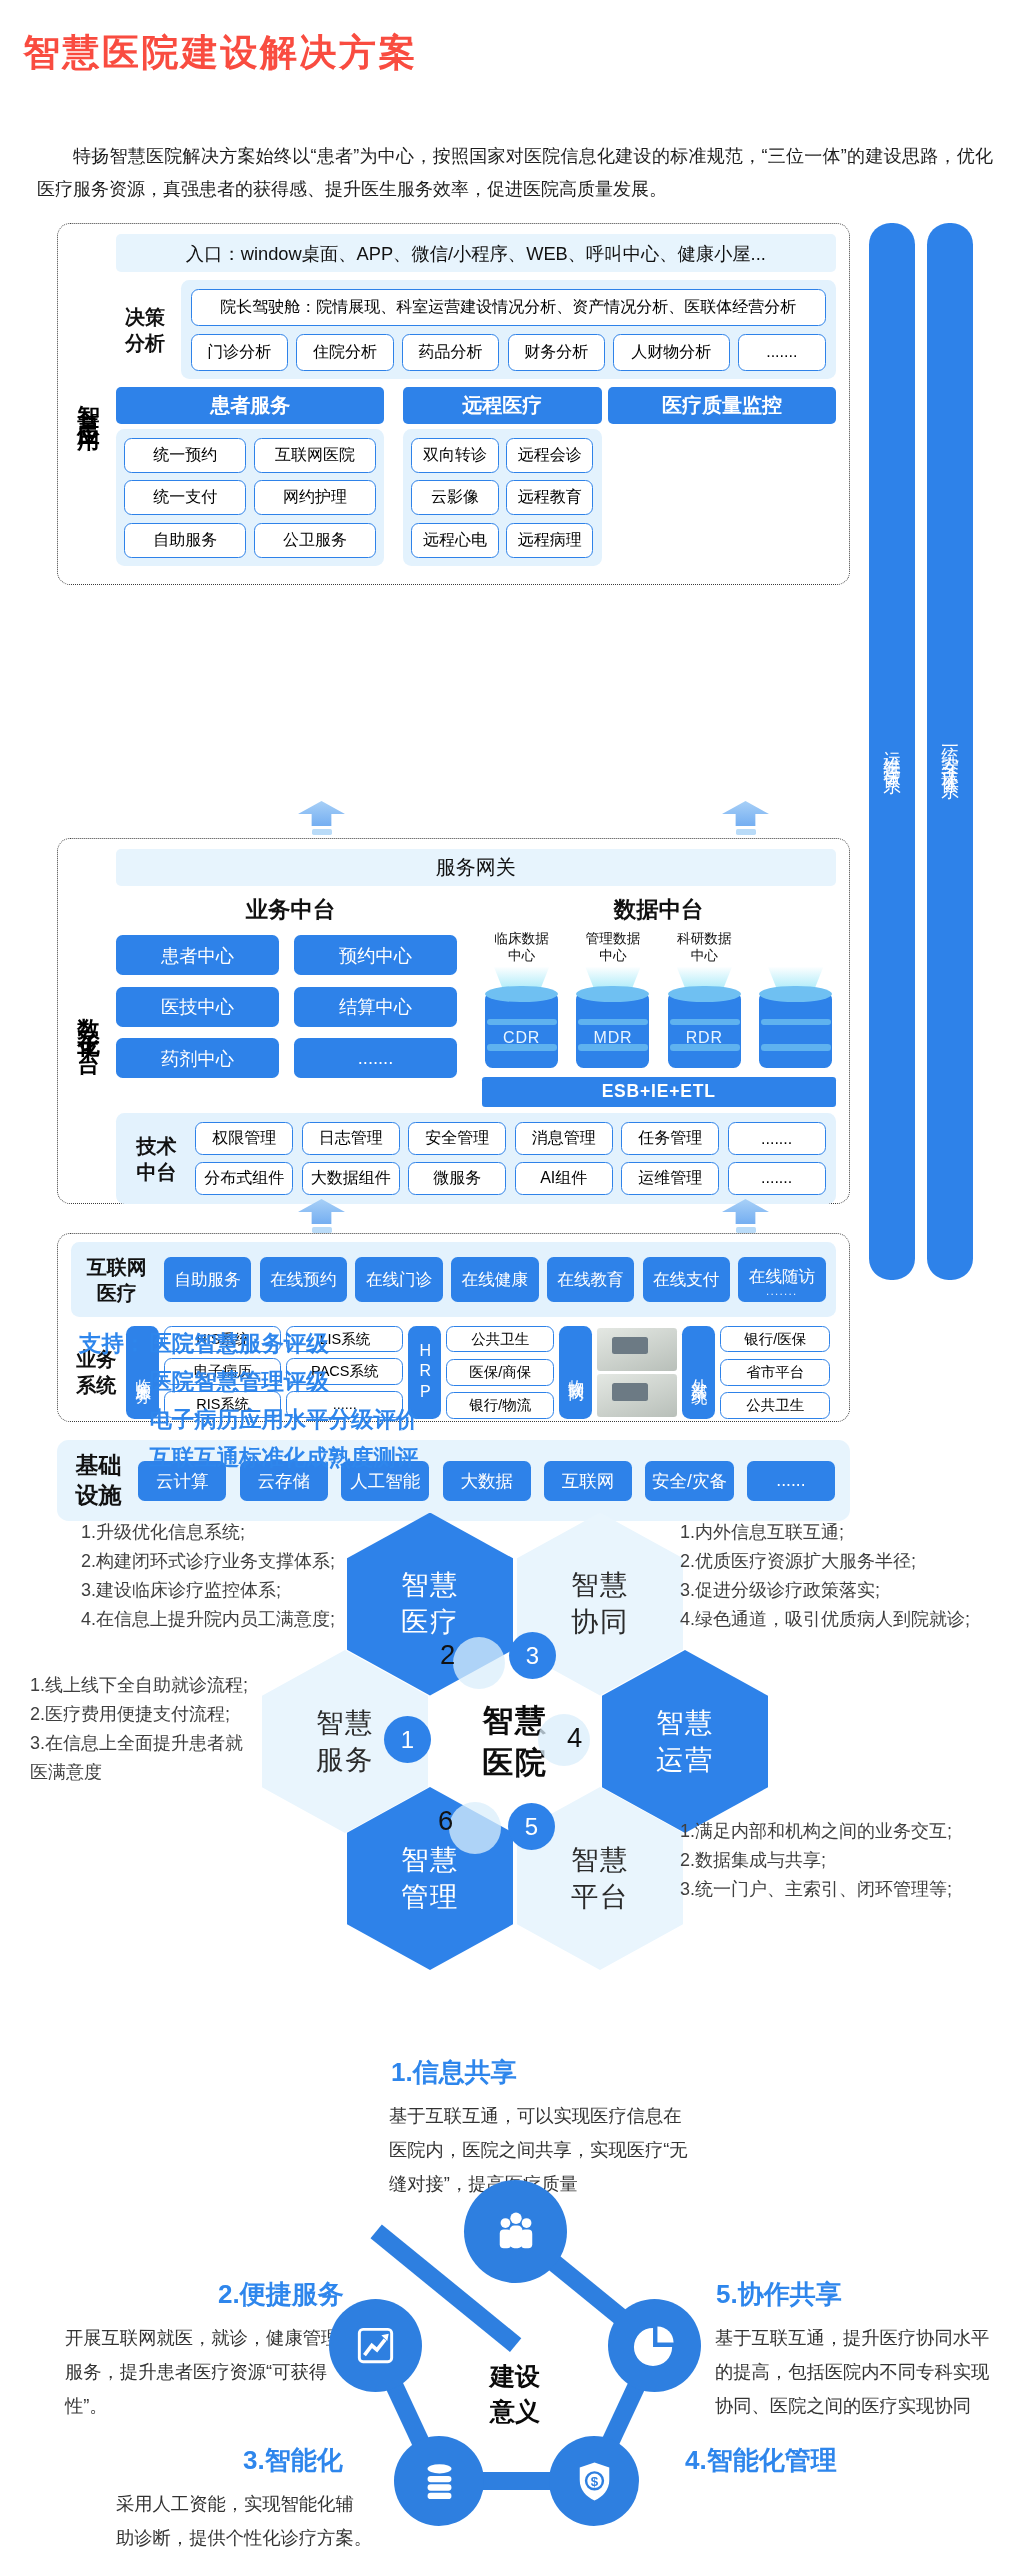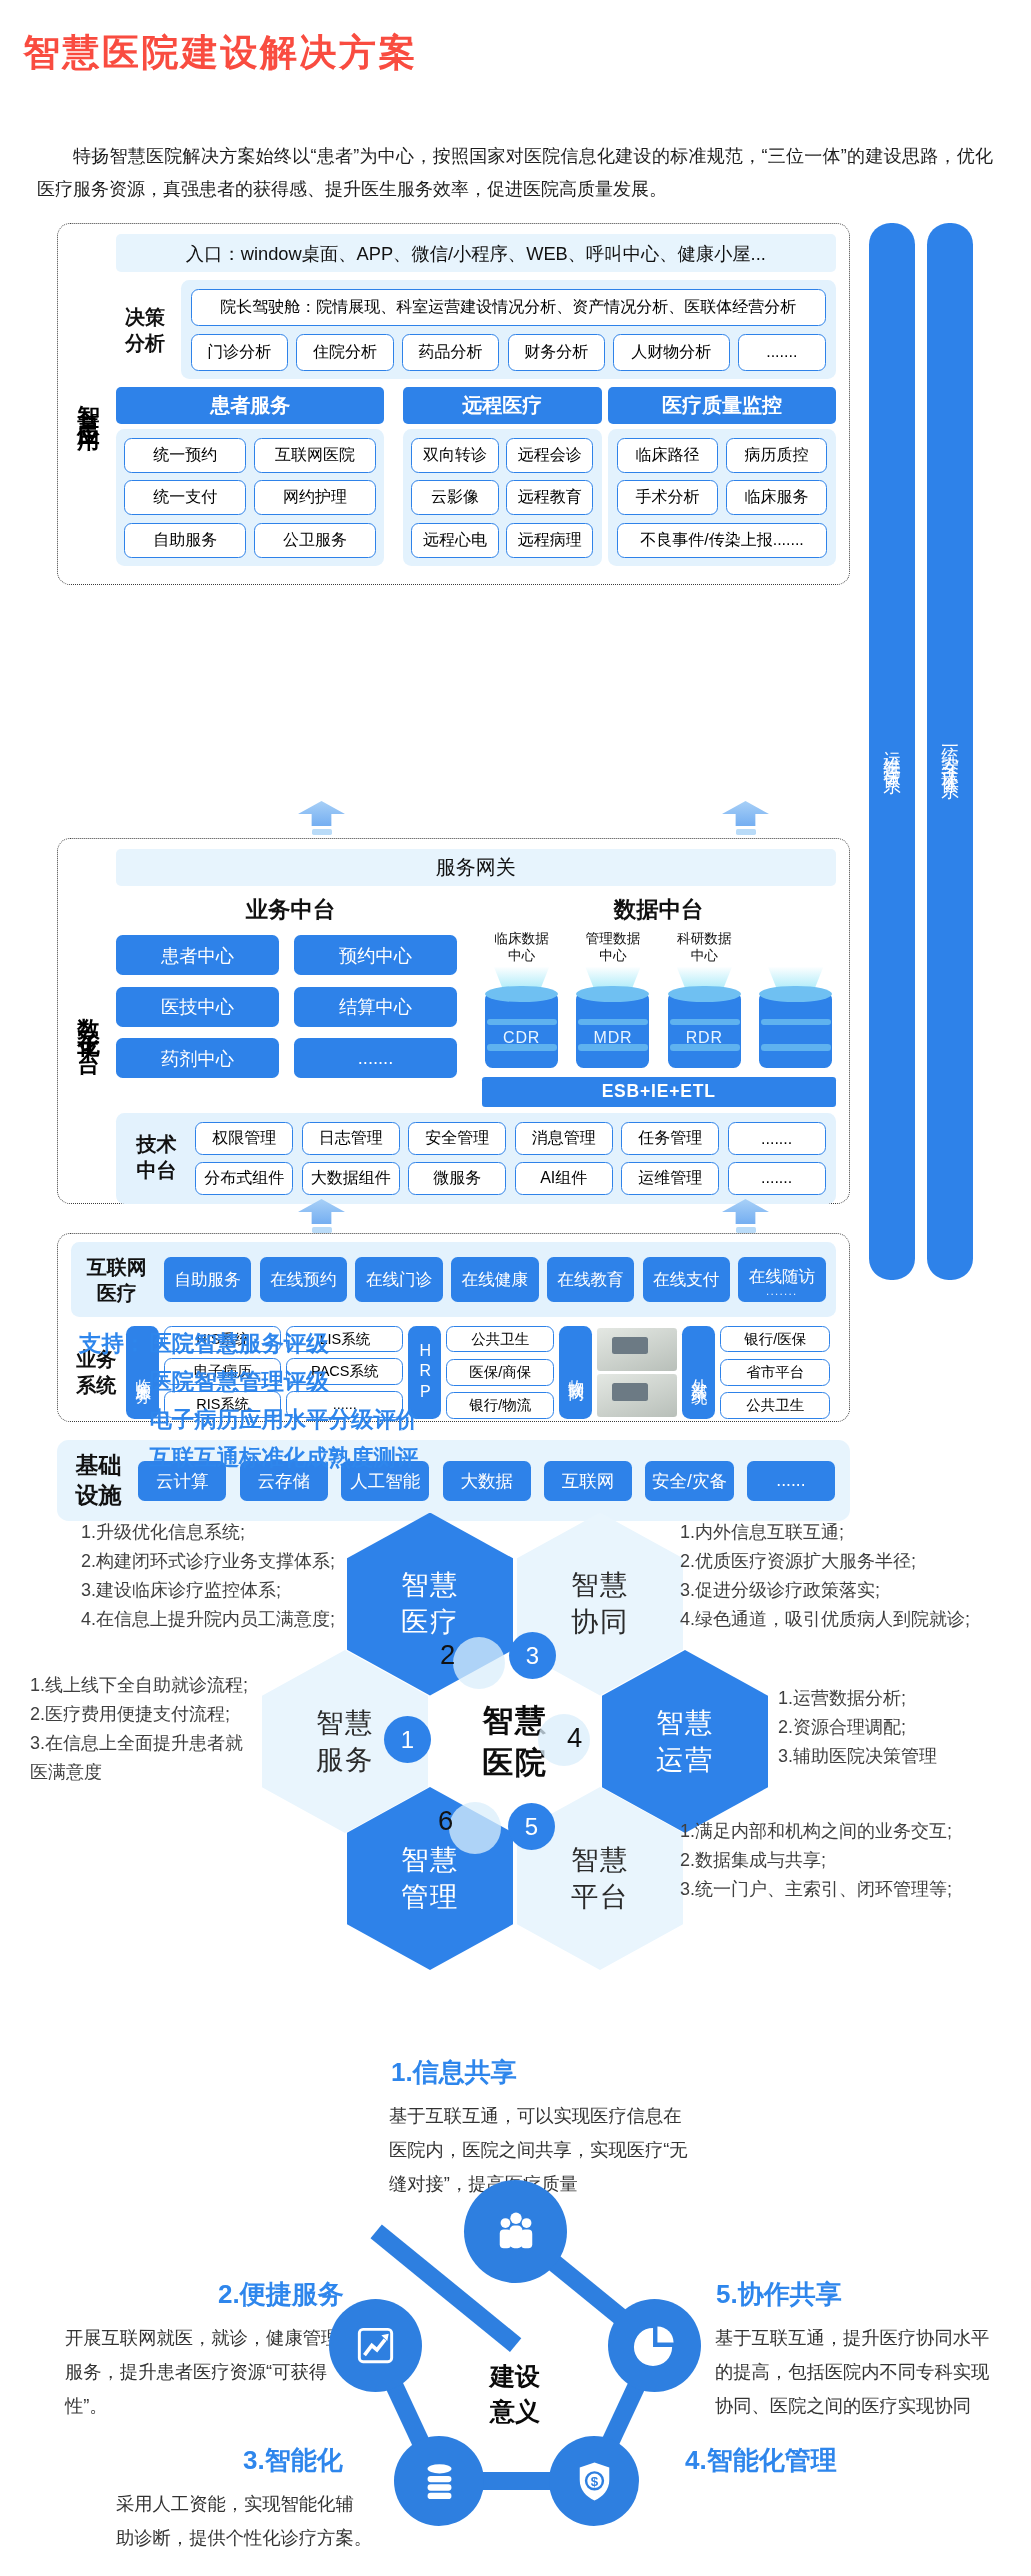--- a/index.html
+++ b/index.html
@@ -154,27 +154,20 @@
               <div class="whitebox">双向转诊</div>
               <div class="whitebox">远程会诊</div>
               <div class="whitebox">云影像</div>
               <div class="whitebox">远程教育</div>
               <div class="whitebox">远程心电</div>
               <div class="whitebox">远程病理</div>
             </div>
           </div>
           <div style="width:239px;">
             <div class="col-header">医疗质量监控</div>
-            <div class="panel col-panel">
-              <div class="whitebox">临床路径</div>
-              <div class="whitebox">病历质控</div>
-              <div class="whitebox">手术分析</div>
-              <div class="whitebox">临床服务</div>
-              <div class="whitebox wide">不良事件/传染上报.......</div>
-            </div>
           </div>
         </div>
       </div>
 
       <div class="up-arrow" style="left:241px;top:578px;">
           <div class="head"></div>
           <div class="tail"></div>
         </div>
       <div class="up-arrow" style="left:665px;top:578px;">
           <div class="head"></div>
@@ -238,21 +231,21 @@
                     <div class="stripe s2"></div>
                     <div class="dbname"></div>
                   </div>
               </div>
             </div>
             <div class="esb" style="margin-top:8.3px;">ESB+IE+ETL</div>
           </div>
         </div>
 
         <div class="panel tech-panel">
-          <div class="two-line-label pre" style="width:61px;font-family:Liberation Mono, monospace;">技术
+          <div class="two-line-label pre" style="width:61px;">技术
 中台</div>
           <div class="tech-rows">
             <div class="tech-row">
               <div class="whitebox">权限管理</div>
               <div class="whitebox">日志管理</div>
               <div class="whitebox">安全管理</div>
               <div class="whitebox">消息管理</div>
               <div class="whitebox">任务管理</div>
               <div class="whitebox">.......</div>
             </div>
@@ -403,23 +396,20 @@
 3.建设临床诊疗监控体系;
 4.在信息上提升院内员工满意度;</div>
     <div class="note pre" style="left:30px;top:175px;">1.线上线下全自助就诊流程;
 2.医疗费用便捷支付流程;
 3.在信息上全面提升患者就
 医满意度</div>
     <div class="note pre" style="left:680px;top:21.6px;width:332px;">1.内外信息互联互通;
 2.优质医疗资源扩大服务半径;
 3.促进分级诊疗政策落实;
 4.绿色通道，吸引优质病人到院就诊;</div>
-    <div class="note pre" style="left:778px;top:188px;">1.运营数据分析;
-2.资源合理调配;
-3.辅助医院决策管理</div>
     <div class="note pre" style="left:680px;top:321px;width:332px;">1.满足内部和机构之间的业务交互;
 2.数据集成与共享;
 3.统一门户、主索引、闭环管理等;</div>
   </div>
 
   <div class="abs bensec">
 
     <div class="link" style="width:180px;left:356px;top:251px;transform:rotate(-140.8deg);"></div>
     <div class="link" style="width:180px;left:495px;top:251px;transform:rotate(39.2deg);"></div>
     <div class="link" style="width:150px;left:332px;top:376px;transform:rotate(65deg);"></div>

